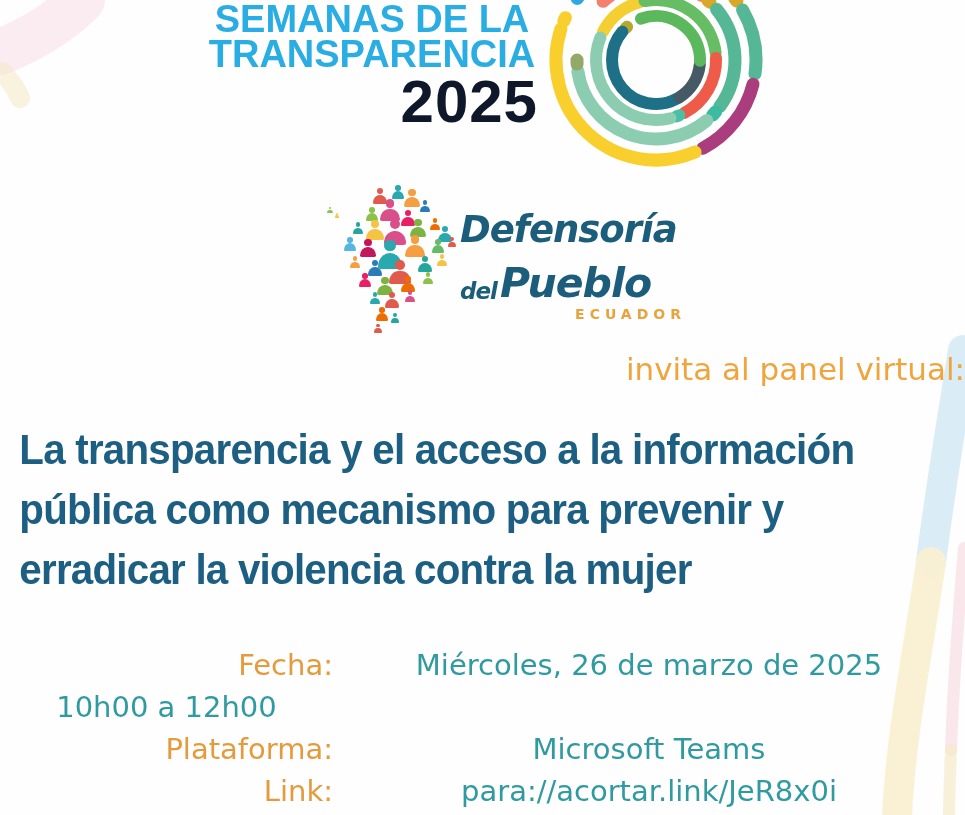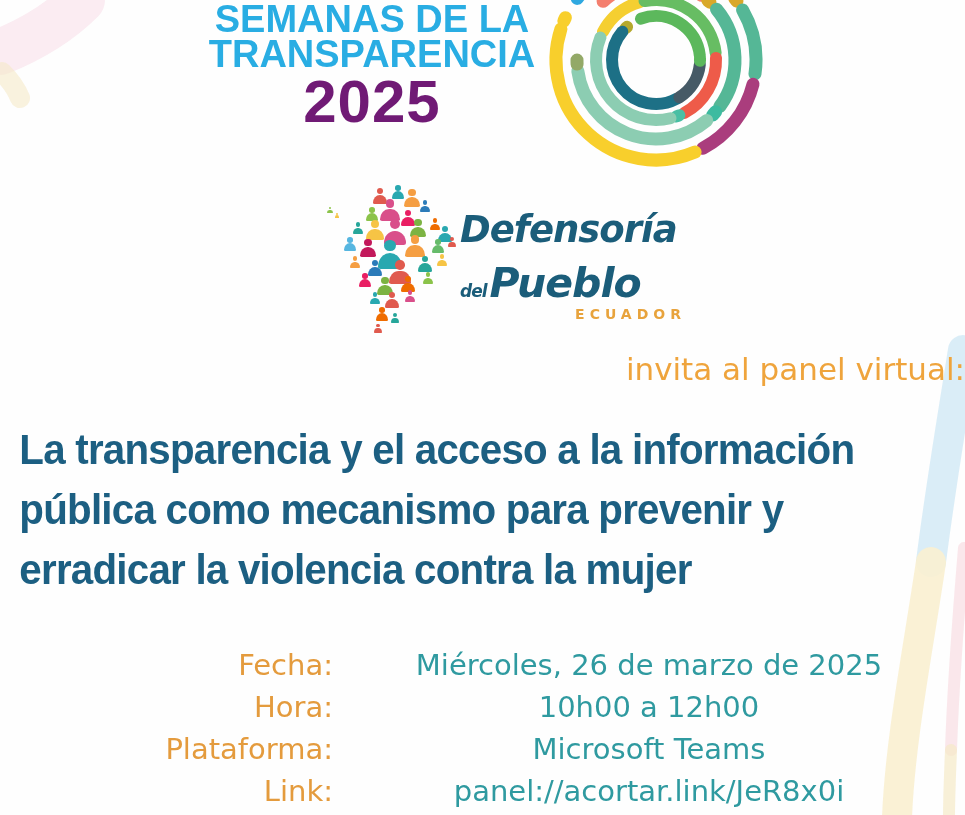--- a/index.html
+++ b/index.html
@@ -6,35 +6,35 @@
   .canvas{
     position:relative;width:965px;height:815px;overflow:hidden;background:#fefefe;
     font-family:"DejaVu Sans","Liberation Sans",sans-serif;
   }
   svg.deco{position:absolute;left:0;top:0;width:965px;height:815px;pointer-events:none;}
 
   
   .hdr{position:absolute;left:206px;top:2px;width:332px;text-align:center;
        font-family:"Liberation Sans",sans-serif;font-weight:bold;color:#29ade3;}
   .hdr .l{font-size:38px;line-height:35px;letter-spacing:0px;}
-  .hdr .year{display:block;font-size:60px;line-height:56px;margin-top:2px;
-       color:#701a75;letter-spacing:1px;}
+  .hdr .year{display:block;text-align:right;font-size:60px;line-height:56px;margin-top:2px;
+       color:#0f172a;letter-spacing:1px;}
 
   
   .map{position:absolute;left:320px;top:184px;width:150px;height:152px;}
   .person{position:absolute;line-height:0;}
   .person::before{content:"";display:block;width:.40em;height:.40em;border-radius:50%;
        background:currentColor;margin:0 auto .06em;}
   .person::after{content:"";display:block;width:.88em;height:.56em;background:currentColor;
        border-radius:.44em .44em .1em .1em / .5em .5em .08em .08em;}
   .orgtxt{position:absolute;left:460px;top:210px;width:230px;color:#1b5d7a;
        font-family:"DejaVu Sans",sans-serif;font-style:italic;font-weight:bold;}
   .orgtxt .n1{font-size:37px;line-height:40px;letter-spacing:-1px;}
   .orgtxt .n2{display:flex;align-items:flex-end;margin-top:-2px;}
-  .orgtxt .n2 .small{font-size:17px;line-height:26px;margin-right:3px;letter-spacing:-1px;margin-top:30px;}
+  .orgtxt .n2 .small{font-size:23px;line-height:26px;margin-right:3px;letter-spacing:-1px;margin-top:30px;}
   .orgtxt .n2 .big{font-size:41px;line-height:42px;letter-spacing:-1px;}
   .orgtxt .country{font-style:normal;font-weight:bold;color:#e8a33c;font-size:14px;
        letter-spacing:5px;text-align:right;margin-top:2px;padding-right:4px;}
 
   
   .invite{position:absolute;left:0;top:351px;width:965px;text-align:right;
        color:#efa43c;font-size:31px;}
 
   
   .etitle{position:absolute;left:0;top:420px;width:965px;text-align:left;
@@ -151,26 +151,25 @@
     <div>pública como mecanismo para prevenir y</div>
     <div>erradicar la violencia contra la mujer</div>
   </div>
 
   <div class="details">
     <div class="drow">
       <div class="dlabel">Fecha:</div>
       <div class="dvalue">Miércoles, 26 de marzo de 2025</div>
     </div>
     <div class="drow">
-      <div class="dlabel">Hora:</div>
       <div class="dvalue">10h00 a 12h00</div>
     </div>
     <div class="drow">
       <div class="dlabel">Plataforma:</div>
       <div class="dvalue">Microsoft Teams</div>
     </div>
     <div class="drow">
       <div class="dlabel">Link:</div>
-      <div class="dvalue">panel://acortar.link/JeR8x0i</div>
+      <div class="dvalue">para://acortar.link/JeR8x0i</div>
     </div>
   </div>
 
 </div>
 
 </body></html>

